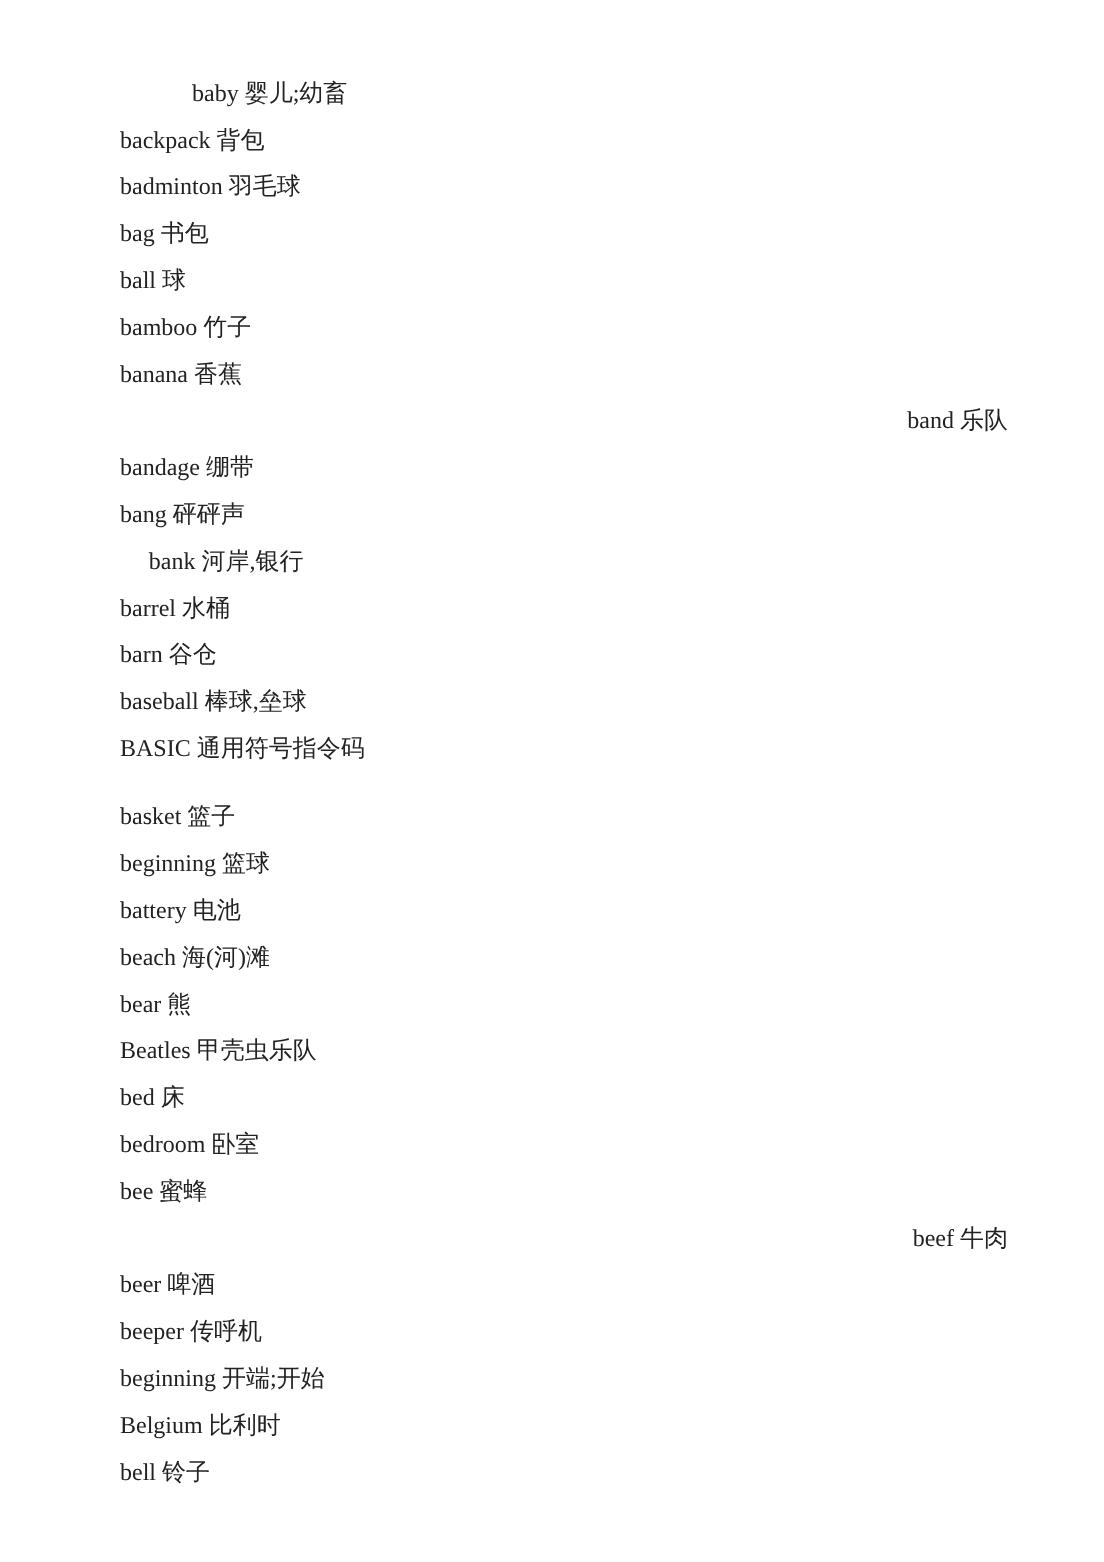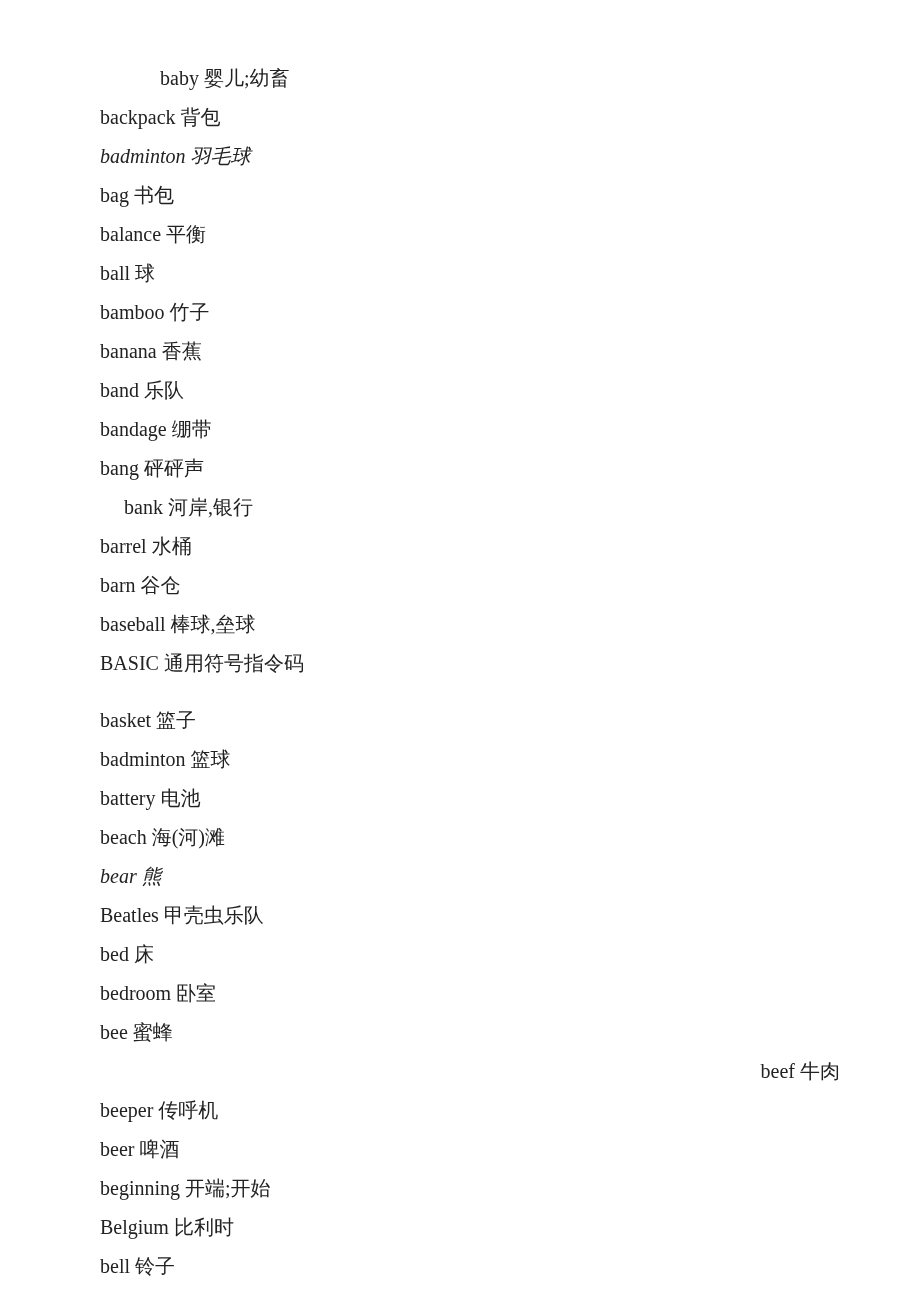--- a/index.html
+++ b/index.html
@@ -42,42 +42,41 @@
     }
   </style>
 </head>
 <body>
 
 <div class="watermark"></div>
 
 <div class="content">
 <span class="word-line" style="padding-left: 60px;">baby 婴儿;幼畜</span>
     <span class="word-line" style="padding-left: 0px;">backpack 背包</span>
-    <span class="word-line" style="padding-left: 0px; font-style: italic;">badminton 羽毛球</span>
+    <span class="word-line" style="padding-left: 0px;">badminton 羽毛球</span>
     <span class="word-line" style="padding-left: 0px;">bag 书包</span>
-    <span class="word-line" style="padding-left: 0px;">balance 平衡</span>
     <span class="word-line" style="padding-left: 0px;">ball 球</span>
     <span class="word-line" style="padding-left: 0px;">bamboo 竹子</span>
     <span class="word-line" style="padding-left: 0px;">banana 香蕉</span>
-    <span class="word-line" style="padding-left: 0px;">band 乐队</span>
+    <span class="word-line" style="padding-left: 0px; text-align: right;">band 乐队</span>
     <span class="word-line" style="padding-left: 0px;">bandage 绷带</span>
     <span class="word-line" style="padding-left: 0px;">bang 砰砰声</span>
     <span class="word-line" style="padding-left: 0px; margin-left: 24px;">bank 河岸,银行</span>
     <span class="word-line" style="padding-left: 0px;">barrel 水桶</span>
     <span class="word-line" style="padding-left: 0px;">barn 谷仓</span>
     <span class="word-line" style="padding-left: 0px;">baseball 棒球,垒球</span>
     <span class="word-line" style="padding-left: 0px;">BASIC 通用符号指令码</span>
     <span class="word-line" style="padding-left: 0px; margin-top: 20px;">basket 篮子</span>
-    <span class="word-line" style="padding-left: 0px;">badminton 篮球</span>
+    <span class="word-line" style="padding-left: 0px;">beginning 篮球</span>
     <span class="word-line" style="padding-left: 0px;">battery 电池</span>
     <span class="word-line" style="padding-left: 0px;">beach  海(河)滩</span>
-    <span class="word-line" style="padding-left: 0px; font-style: italic;">bear 熊</span>
+    <span class="word-line" style="padding-left: 0px;">bear 熊</span>
     <span class="word-line" style="padding-left: 0px;">Beatles 甲壳虫乐队</span>
     <span class="word-line" style="padding-left: 0px;">bed 床</span>
     <span class="word-line" style="padding-left: 0px;">bedroom 卧室</span>
     <span class="word-line" style="padding-left: 0px;">bee 蜜蜂</span>
     <span class="word-line" style="padding-left: 0px; text-align: right;">beef 牛肉</span>
+    <span class="word-line" style="padding-left: 0px;">beer 啤酒</span>
     <span class="word-line" style="padding-left: 0px;">beeper  传呼机</span>
-    <span class="word-line" style="padding-left: 0px;">beer 啤酒</span>
     <span class="word-line" style="padding-left: 0px;">beginning 开端;开始</span>
     <span class="word-line" style="padding-left: 0px;">Belgium 比利时</span>
     <span class="word-line" style="padding-left: 0px;">bell 铃子</span>
   </div>
 
 </body></html>

